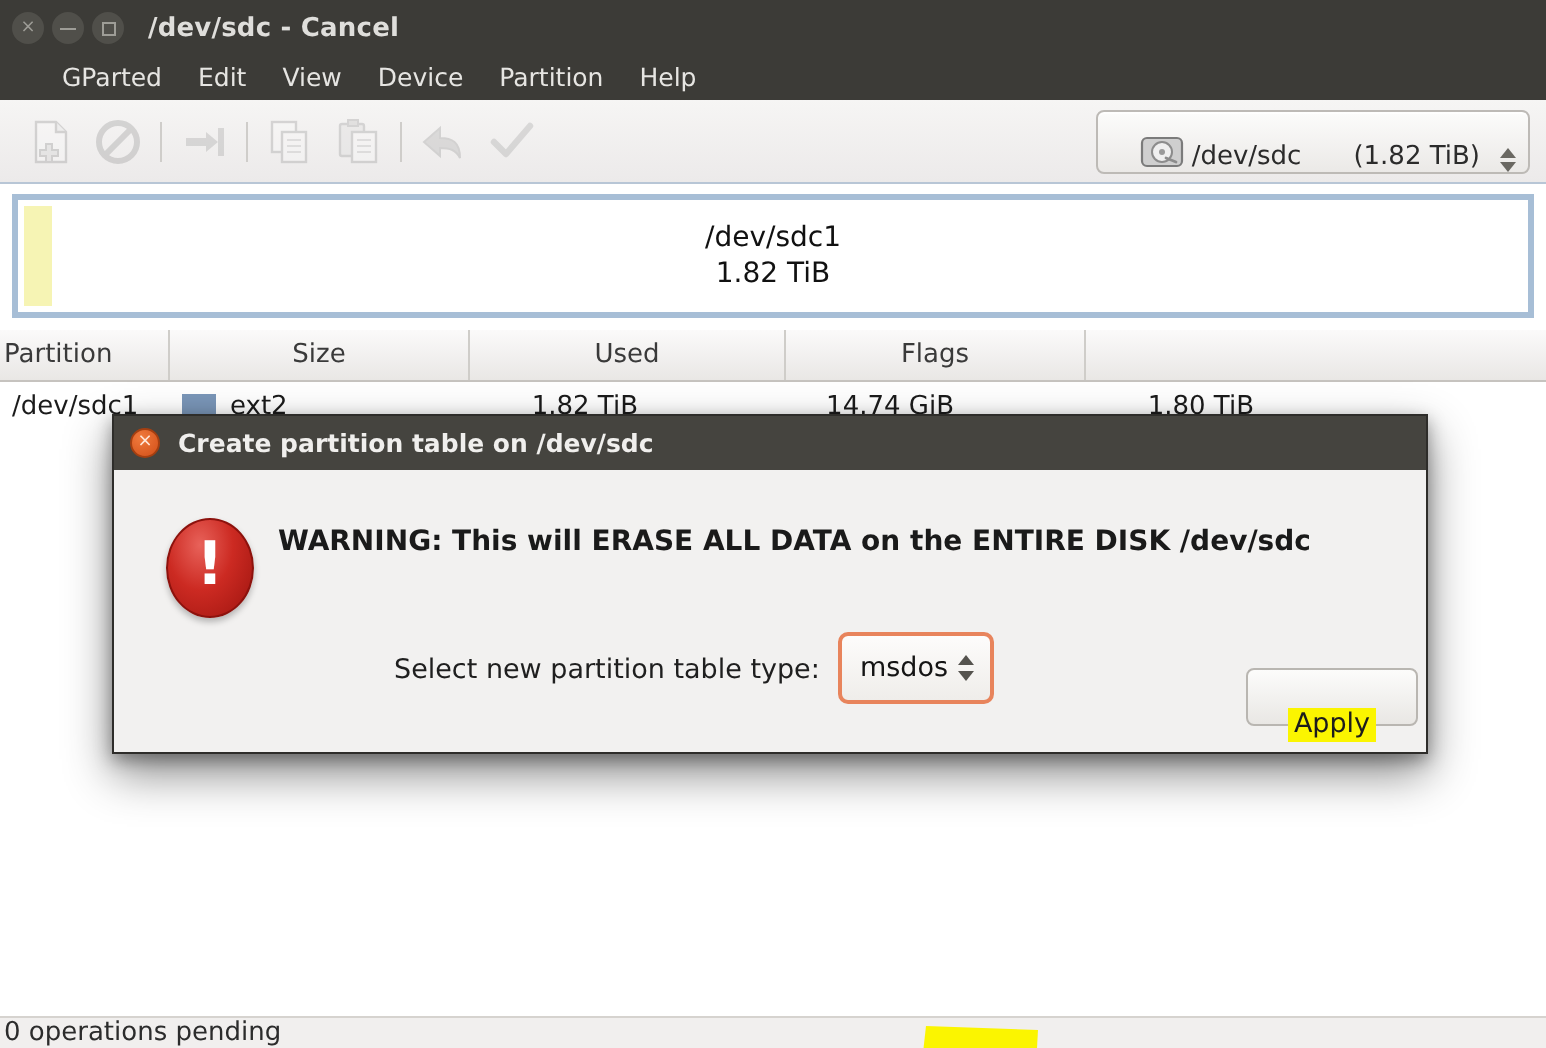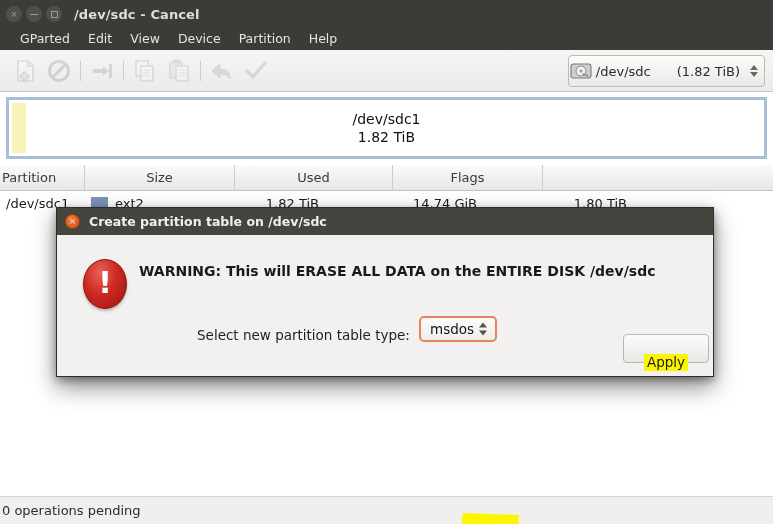--- a/index.html
+++ b/index.html
@@ -35,21 +35,21 @@
     margin-left: 12px;
     color: #dfdedb; font-size: 13px; font-weight: bold;
     letter-spacing: 0.1px;
   }
 
   
   .menubar {
     position: absolute; left: 0; top: 28px; width: 773px; height: 22px;
     background: #3c3b37;
     display: flex; align-items: center;
-    padding-left: 11px;
+    padding-left: 22px;
   }
   .menuitem {
     color: #e6e5e2; font-size: 12.5px;
     padding: 2px 9px 3px 9px;
     white-space: nowrap;
   }
 
   
   .toolbar {
     position: absolute; left: 0; top: 50px; width: 773px; height: 42px;
@@ -62,22 +62,22 @@
     width: 34px; height: 34px;
     display: flex; align-items: center; justify-content: center;
     opacity: 0.30;
   }
   .tbsep { width: 1px; height: 20px; background: #cfcdca; margin: 0 4px; }
   .devicebox {
     position: absolute; right: 8px; top: 5px;
     height: 32px; min-width: 196px;
     background: linear-gradient(180deg,#fcfcfb 0%, #ebe9e7 100%);
     border: 1px solid #bdbab6; border-radius: 4px;
-    display: flex; align-items: center;
-    padding: 0 6px 0 1px;
+    display: flex; align-items: flex-end;
+    padding: 0 6px 0 21px;
     box-shadow: 0 1px 0 rgba(255,255,255,.8) inset;
   }
   .dev-name { font-size: 13px; color: #2b2b2b; margin-left: 4px; }
   .dev-size { font-size: 13px; color: #2b2b2b; margin-left: 26px; }
   .spinner {
     margin-left: 10px; display: flex; flex-direction: column;
     align-items: center; justify-content: center; gap: 2px;
   }
   .spin-up, .spin-dn {
     width: 0; height: 0; border-left: 4px solid transparent;
@@ -133,21 +133,21 @@
     padding: 0 6px;
   }
   .td.right { justify-content: flex-end; }
   .fs-swatch {
     width: 17px; height: 13px; background: #7a96b8; margin-right: 7px;
     flex: 0 0 auto;
   }
 
   
   .statusbar {
-    position: absolute; left: 0; bottom: 0; width: 773px; height: 28px;
+    position: absolute; left: 0; bottom: 0; width: 773px; height: 16px;
     background: #f1efee; border-top: 1px solid #d6d3cf;
     display: flex; align-items: center;
   }
   .status-text { font-size: 13px; color: #2c2c2c; padding-left: 2px; }
 
   
   .dialog {
     position: absolute; left: 56px; top: 207px;
     width: 658px; height: 170px;
     background: #f2f1f0;
@@ -186,21 +186,21 @@
     position: absolute; left: 82px; top: 28px;
     font-size: 14px; font-weight: bold; color: #1a1a1a;
     white-space: nowrap;
   }
   .select-label {
     position: absolute; left: 140px; top: 92px;
     font-size: 13.5px; color: #1f1f1f; white-space: nowrap;
   }
   .combo {
     position: absolute; left: 362px; top: 81px;
-    width: 78px; height: 26px;
+    width: 78px; height: 36px;
     background: linear-gradient(180deg,#fdfcfb 0%, #efedea 100%);
     border: 2px solid #e8845c; border-radius: 5px;
     display: flex; align-items: center;
     padding-left: 9px;
   }
   .combo-val { font-size: 13.5px; color: #141414; }
   .combo-spin {
     position: absolute; right: 8px; top: 50%; transform: translateY(-50%);
     display: flex; flex-direction: column; gap: 3px; align-items: center;
   }

